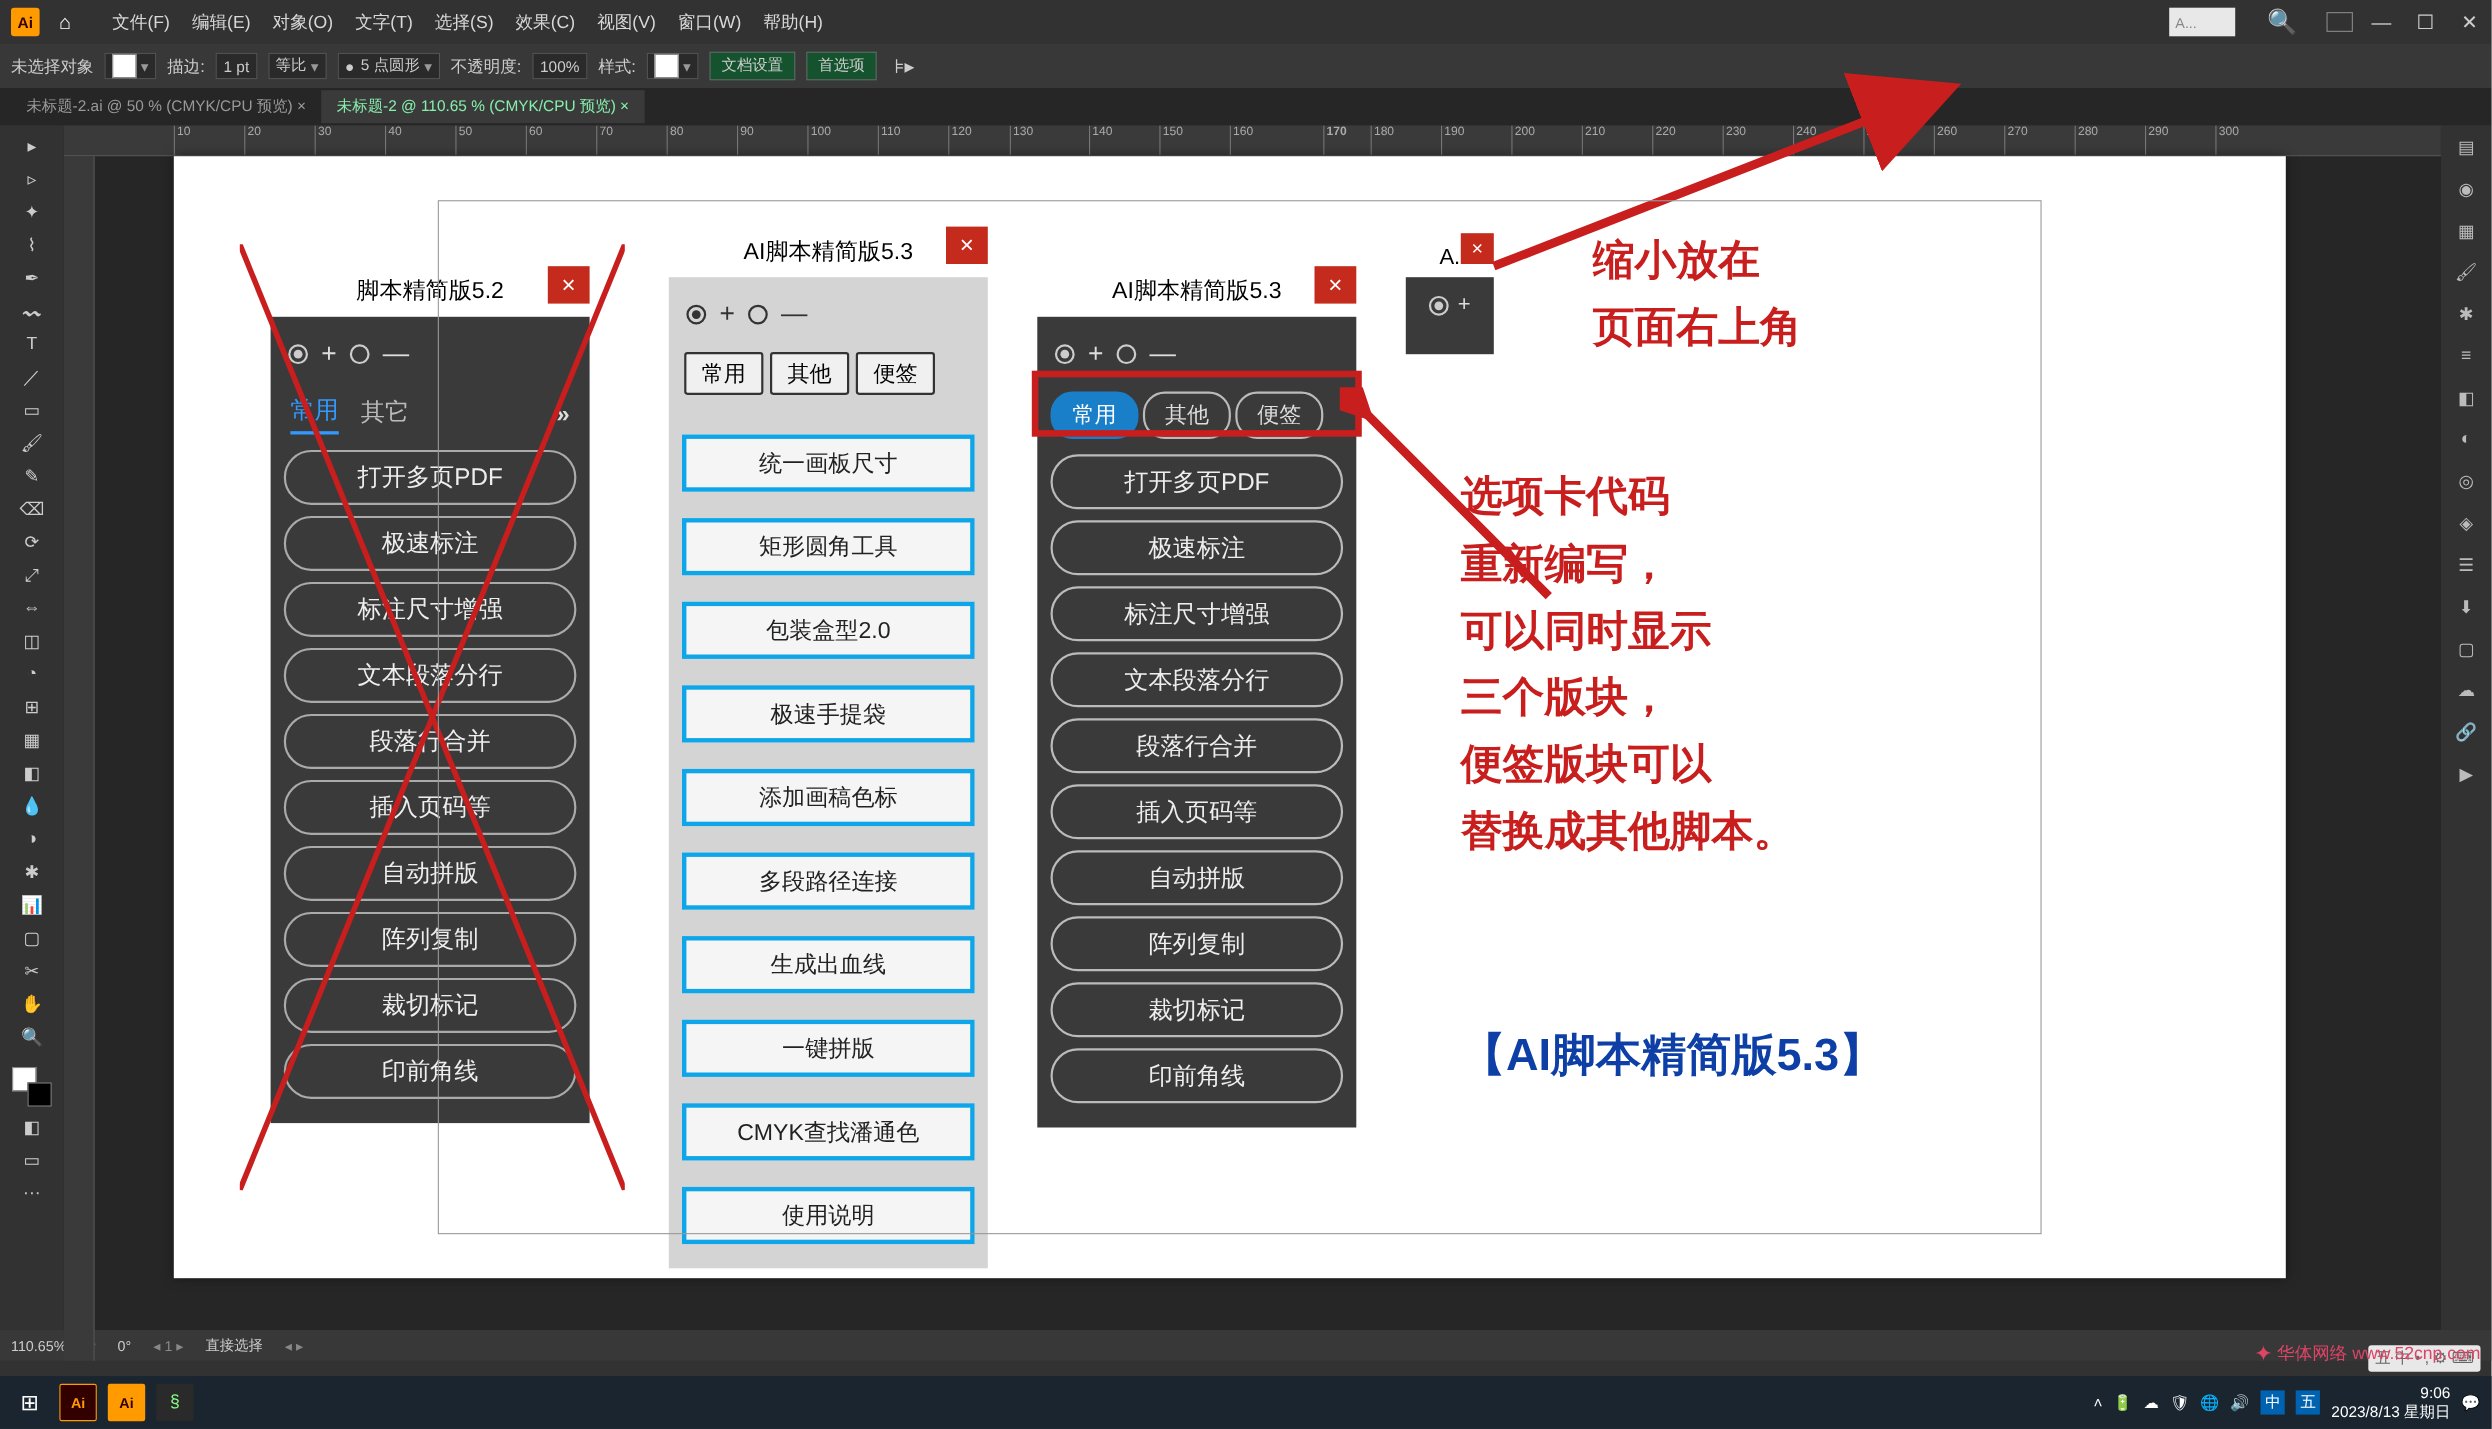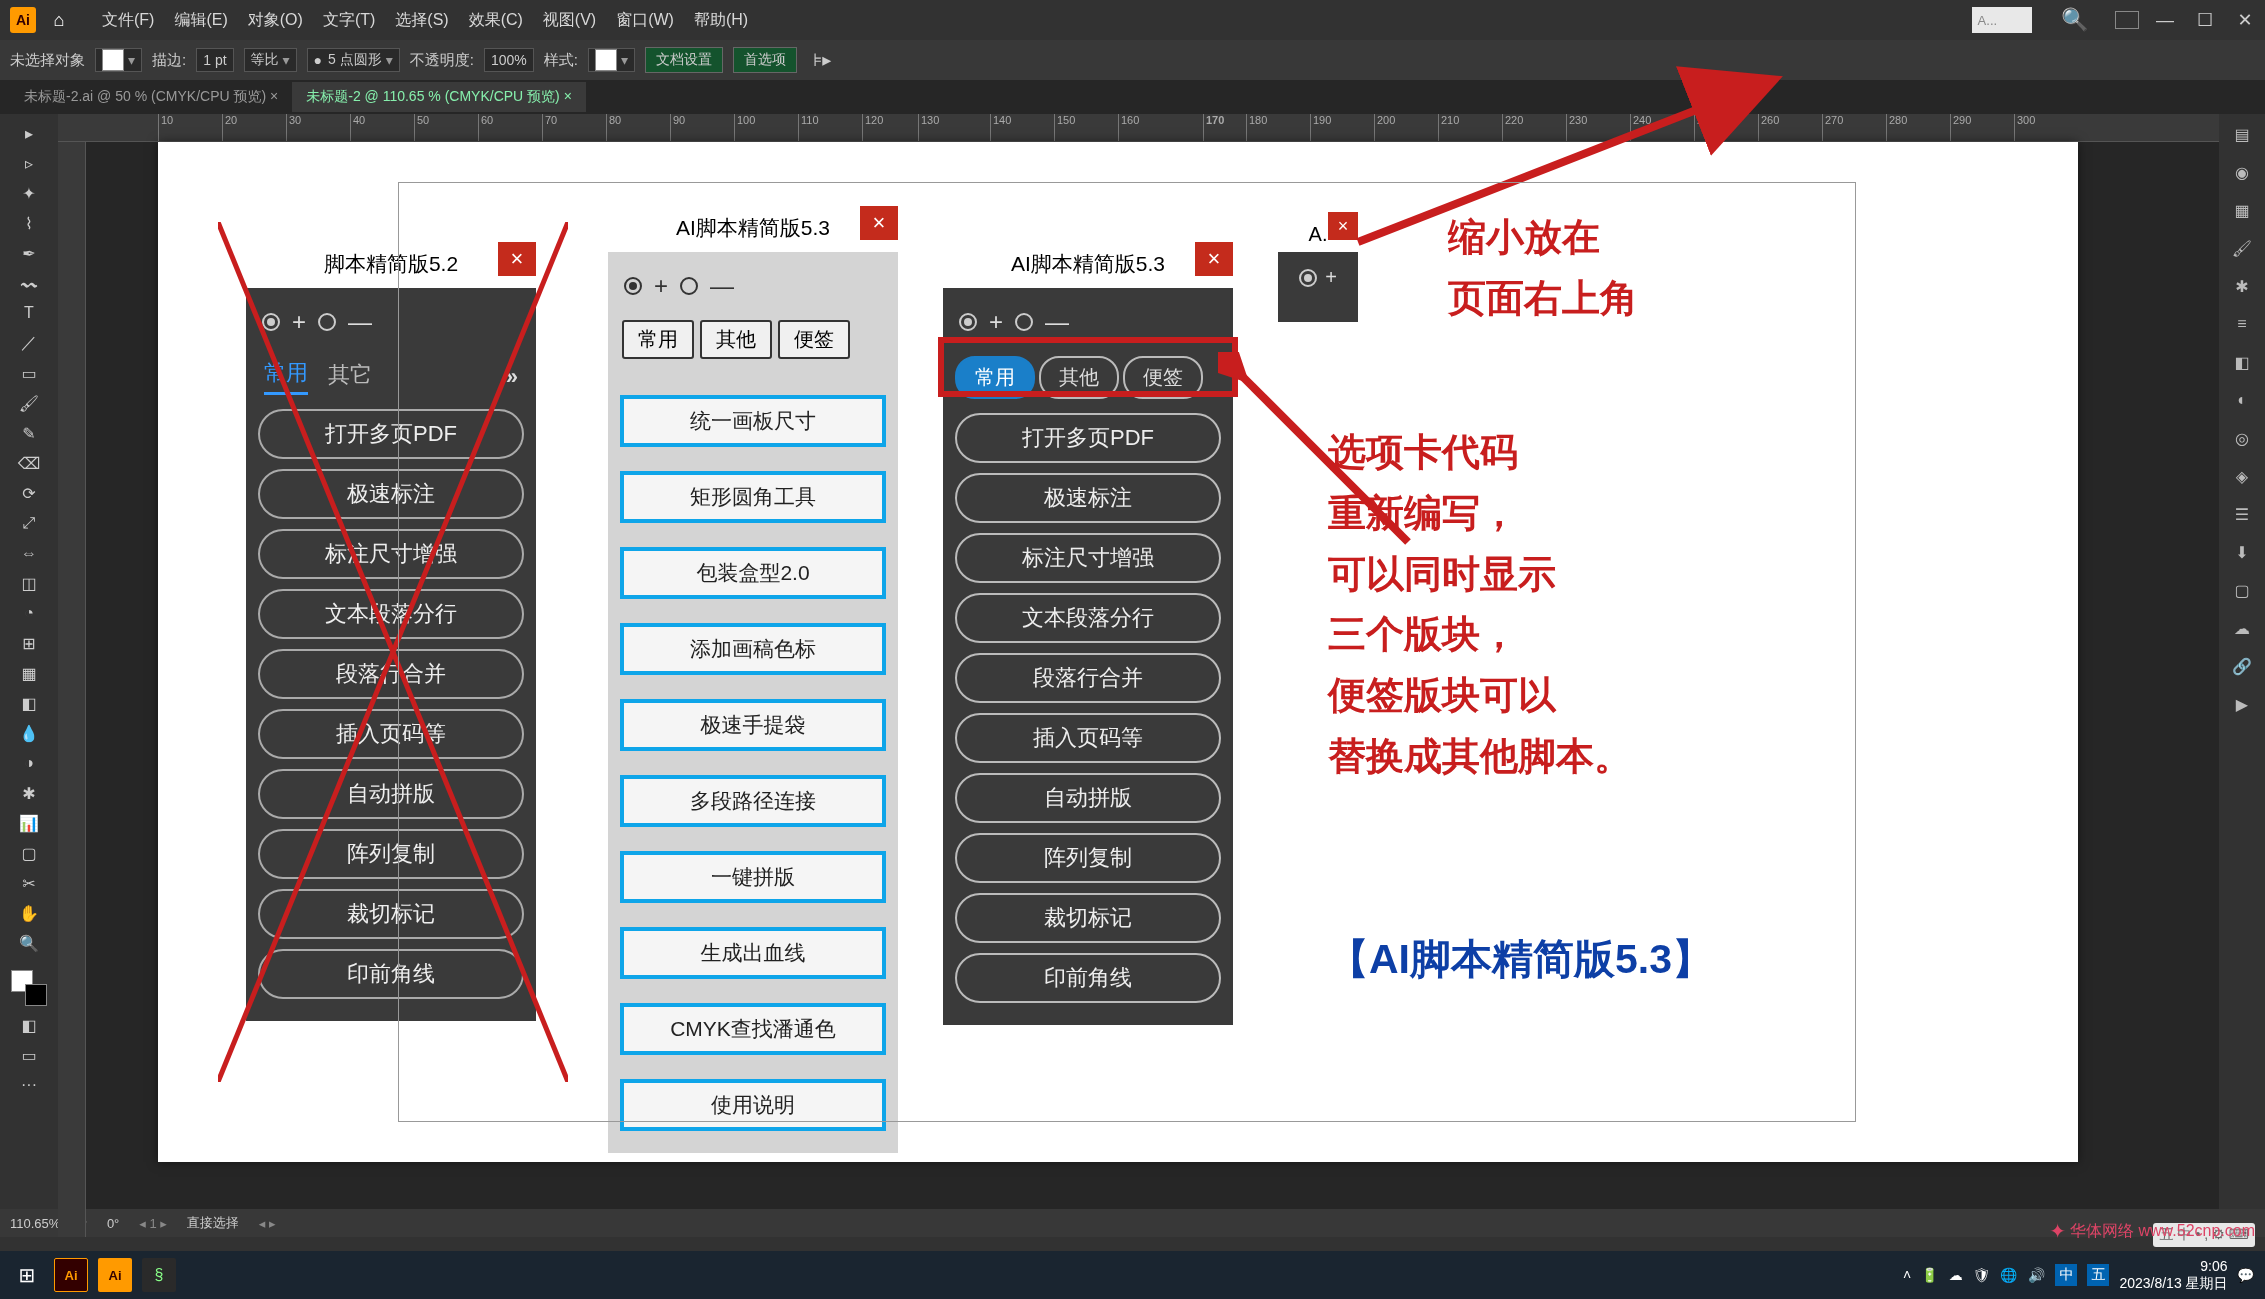--- a/index.html
+++ b/index.html
@@ -290,25 +290,25 @@
         </div>
         <div class="box-tabs">
           <span class="bt">常用</span>
           <span class="bt">其他</span>
           <span class="bt">便签</span>
         </div>
         <div id="p2btns">
             <div class="rect-btn">统一画板尺寸</div>
             <div class="rect-btn">矩形圆角工具</div>
             <div class="rect-btn">包装盒型2.0</div>
+            <div class="rect-btn">极速手提袋</div>
             <div class="rect-btn">添加画稿色标</div>
-            <div class="rect-btn">极速手提袋</div>
             <div class="rect-btn">多段路径连接</div>
+            <div class="rect-btn">生成出血线</div>
             <div class="rect-btn">一键拼版</div>
-            <div class="rect-btn">生成出血线</div>
             <div class="rect-btn">CMYK查找潘通色</div>
             <div class="rect-btn">使用说明</div>
           </div>
       </div>
 
       <div class="panel dark panel3">
         <div class="panel-title-bar">AI脚本精简版5.3</div>
         <div class="panel-close">×</div>
         <div class="radio-row">
           <span class="radio-on"></span>

